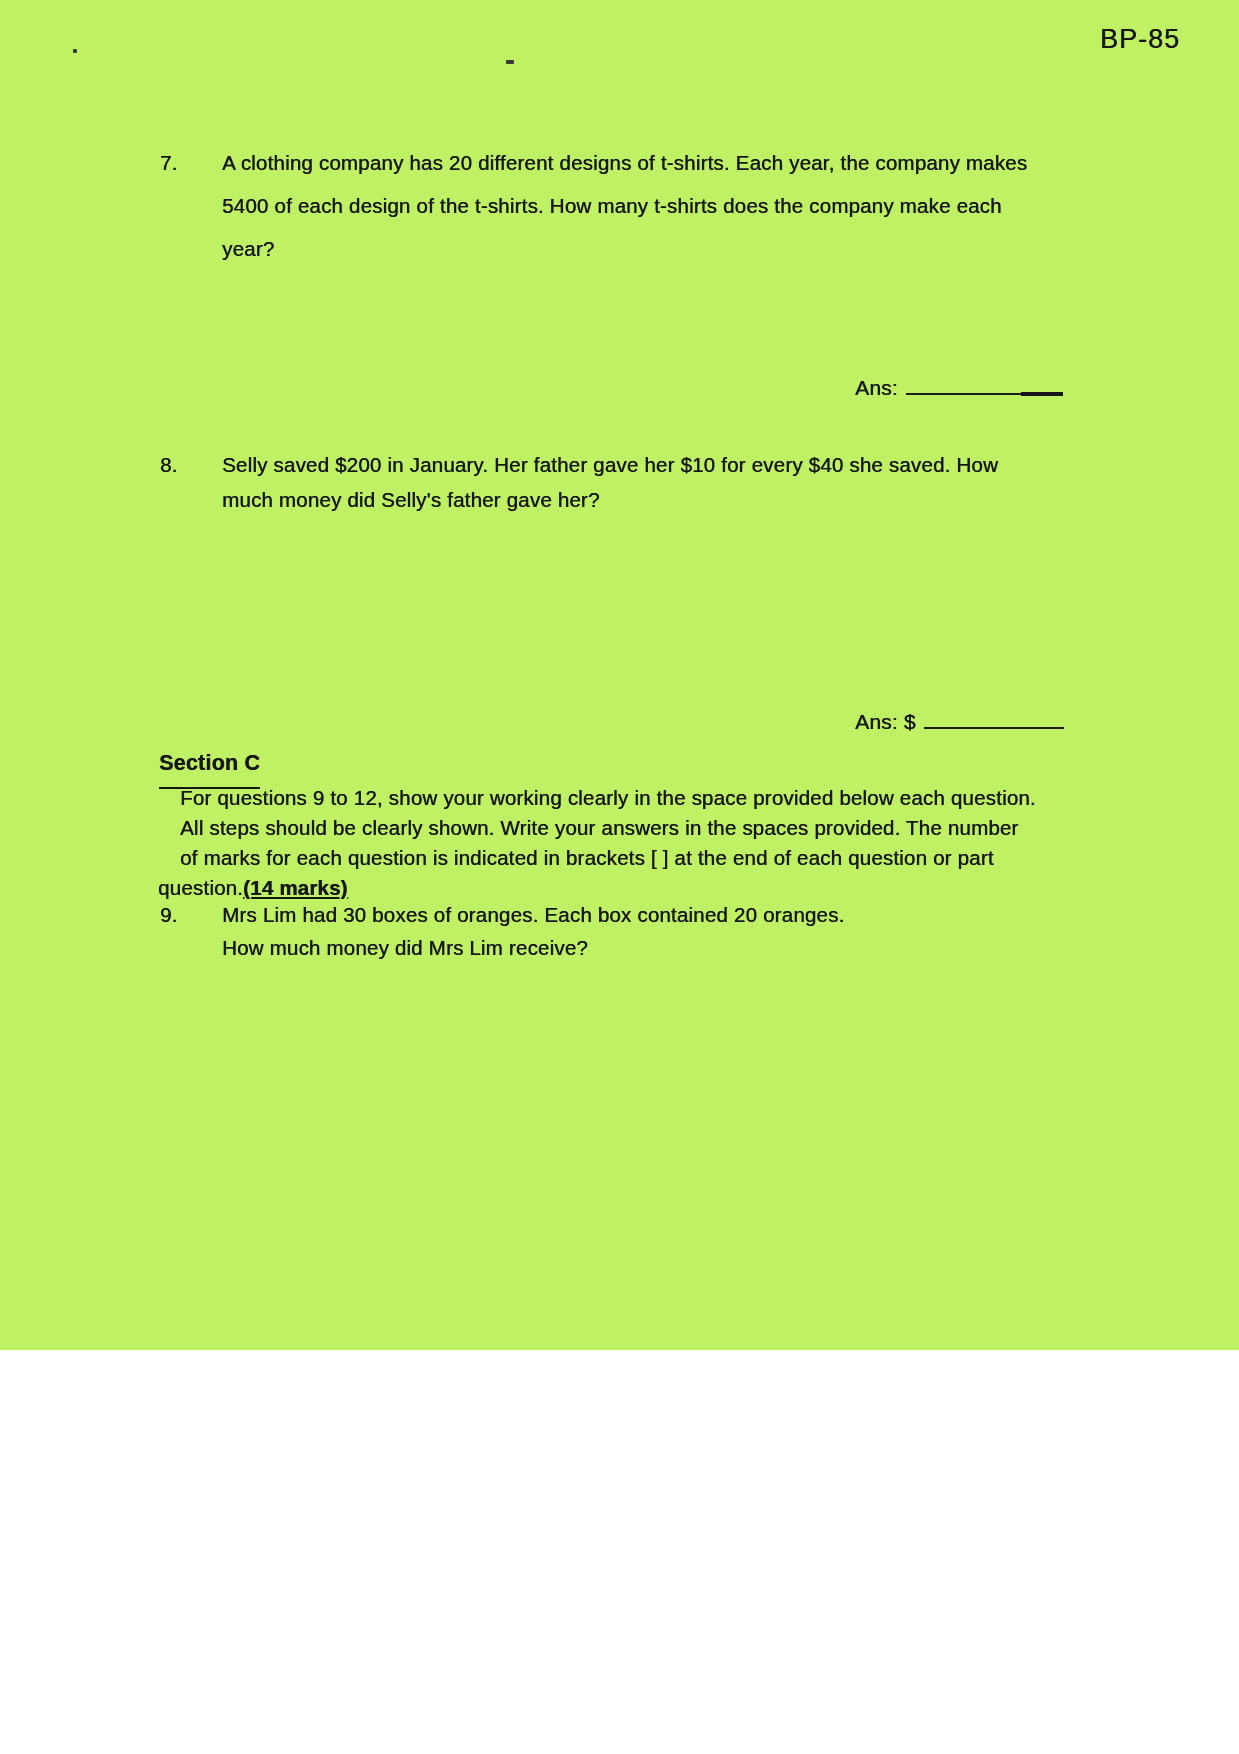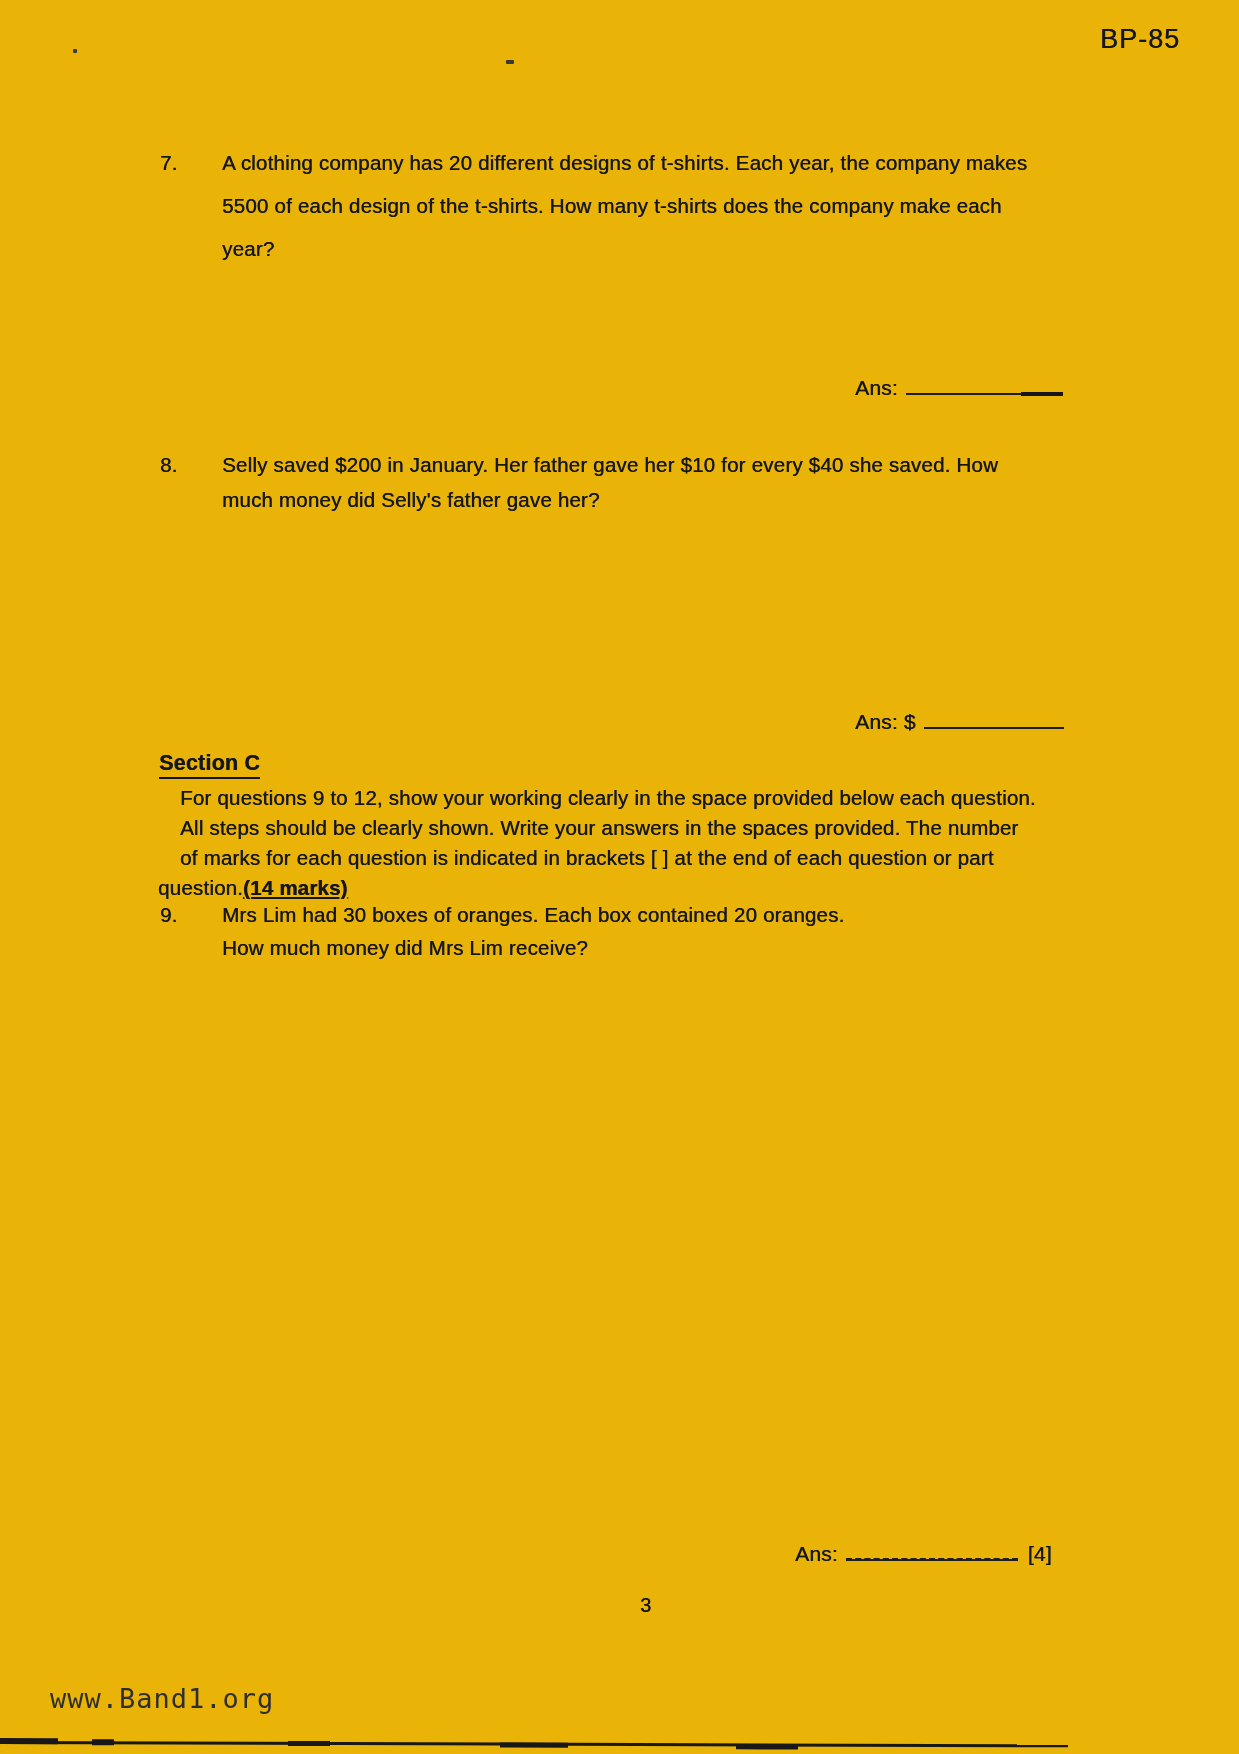--- a/index.html
+++ b/index.html
@@ -3,22 +3,22 @@
 <meta charset="utf-8">
 <style>
   html, body {
     margin: 0;
     padding: 0;
     background: #ffffff;
   }
   .page {
     position: relative;
     width: 1239px;
-    height: 1754px;
-    background: #eab308;
+    height: 1350px;
+    background: #bef264;
     overflow: hidden;
     font-family: "Liberation Sans", sans-serif;
     color: #161616;
   }
   
   .scan-text {
     text-shadow: 0.5px 0 0 #2a2a2a;
     letter-spacing: 0.2px;
   }
   .bp-code {
@@ -94,21 +94,21 @@
   }
   .ans-9 .marks { margin-left: 10px; }
 
   .section-heading {
     position: absolute;
     left: 159px;
     top: 751px;
     font-size: 21.5px;
     font-weight: bold;
     border-bottom: 2px solid #161616;
-    padding-bottom: 1px;
+    padding-bottom: 11px;
   }
   .instructions {
     position: absolute;
     left: 158px;
     top: 783px;
     width: 930px;
     font-size: 20.5px;
   }
   .instructions .iline {
     line-height: 30px;
@@ -169,21 +169,21 @@
 <div class="page">
 
   <div class="bp-code scan-text">BP-85</div>
   <div class="artifact-dot dot-1"></div>
   <div class="artifact-dot dot-2"></div>
 
   <div class="question q7 scan-text">
     <div class="qnum qline">7.</div>
     <div class="qtext">
       <div class="qline">A clothing company has 20 different designs of t-shirts. Each year, the company makes</div>
-      <div class="qline">5500 of each design of the t-shirts. How many t-shirts does the company make each</div>
+      <div class="qline">5400 of each design of the t-shirts. How many t-shirts does the company make each</div>
       <div class="qline">year?</div>
     </div>
   </div>
 
   <div class="ans-row ans-7 scan-text">
     <span>Ans:</span><span class="blank"></span>
   </div>
 
   <div class="question q8 scan-text">
     <div class="qnum qline">8.</div>

